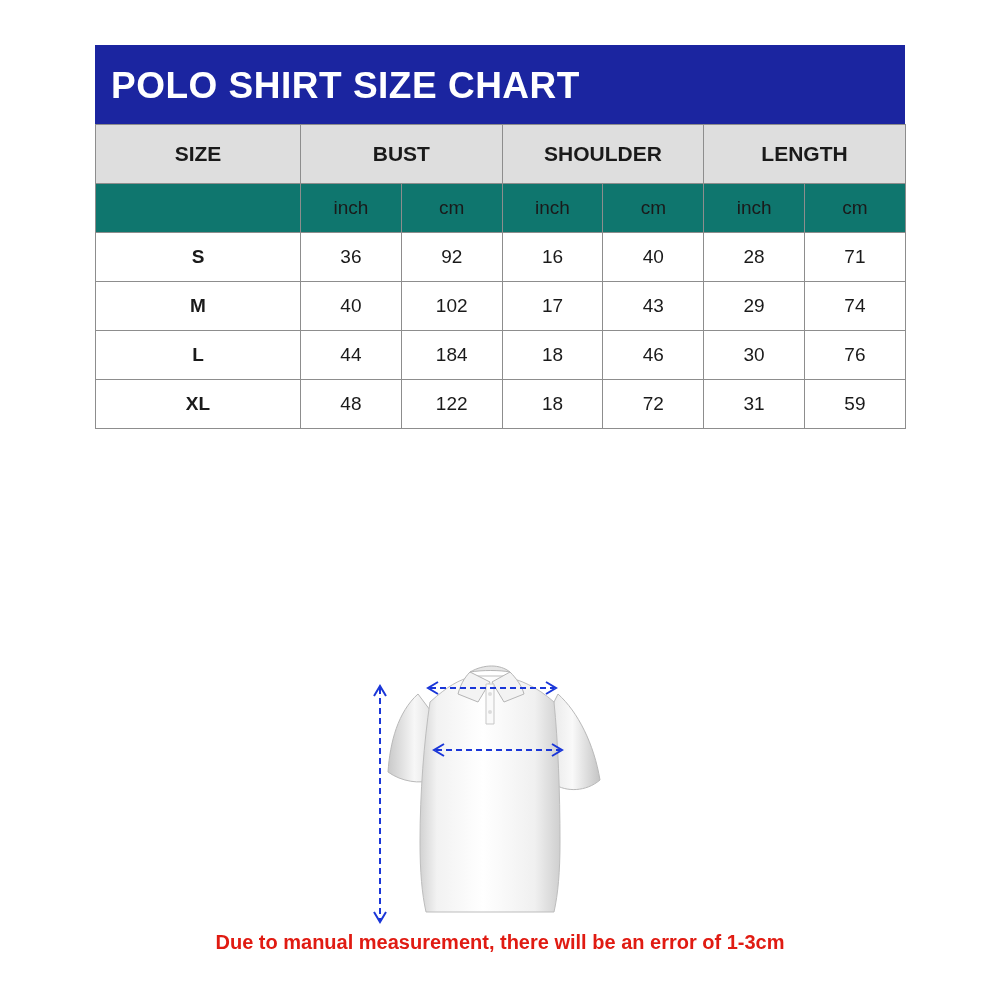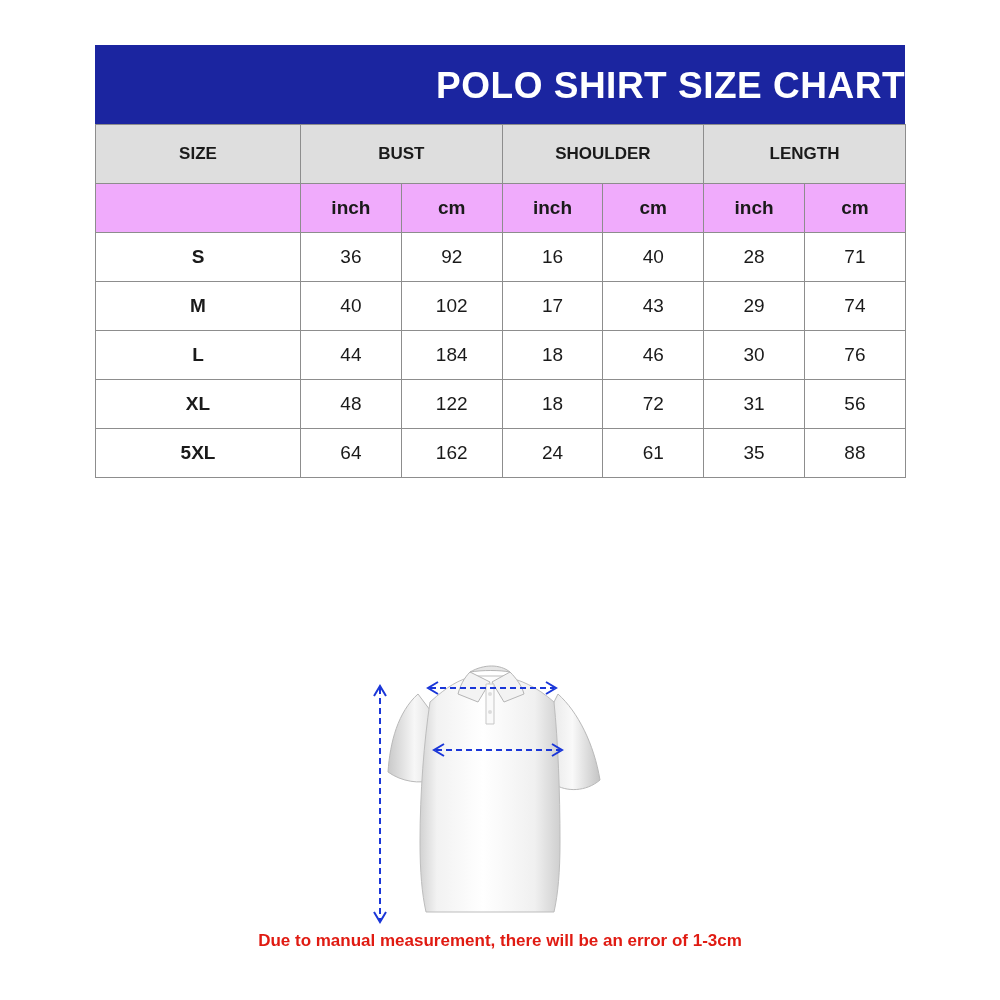--- a/index.html
+++ b/index.html
@@ -19,26 +19,26 @@
   .chart-wrap {
     position: absolute;
     left: 95px;
     top: 45px;
     width: 810px;
   }
 
   .chart-title-bar {
     background: #1b25a0;
     color: #ffffff;
-    text-align: right;
+    text-align: left;
     font-size: 37px;
     font-weight: bold;
     letter-spacing: 0.5px;
     line-height: 1;
-    padding: 22px 0 20px 6px;
+    padding: 22px 0 20px 16px;
     box-sizing: border-box;
   }
 
   table.size-table {
     border-collapse: collapse;
     width: 810px;
     table-layout: fixed;
   }
   table.size-table td, table.size-table th {
     border: 1px solid #8d8d8d;
@@ -46,27 +46,27 @@
     font-size: 19px;
     font-weight: normal;
     color: #1a1a1a;
     padding: 0;
     height: 47px;
     vertical-align: middle;
   }
   table.size-table thead th {
     background: #dedede;
     font-weight: bold;
-    font-size: 17px;
+    font-size: 21px;
     height: 58px;
   }
   table.size-table .unit-row td {
-    font-weight: bold;
+    font-weight: normal;
     height: 48px;
-    background: #f0abfc;
+    background: #0f766e;
     margin-top: 48px;
   }
   table.size-table .unit-row td.blank {
     border-left: 1px solid #8d8d8d;
   }
   table.size-table tbody td.size-cell {
     font-weight: bold;
     font-size: 19px;
   }
   table.size-table tbody td {
@@ -91,21 +91,21 @@
     top: 0px;
   }
 
   .footnote {
     position: absolute;
     left: 0;
     top: 931px;
     width: 1000px;
     text-align: center;
     color: #e01b12;
-    font-size: 17px;
+    font-size: 20px;
     font-weight: bold;
   }
 </style>
 </head>
 <body>
 
 <div class="chart-wrap">
   <div class="chart-title-bar">POLO SHIRT SIZE CHART</div>
 
   <table class="size-table">
@@ -164,30 +164,21 @@
         <td>30</td>
         <td>76</td>
       </tr>
       <tr>
         <td class="size-cell">XL</td>
         <td>48</td>
         <td>122</td>
         <td>18</td>
         <td>72</td>
         <td>31</td>
-        <td>56</td>
-      </tr>
-      <tr>
-        <td class="size-cell">5XL</td>
-        <td>64</td>
-        <td>162</td>
-        <td>24</td>
-        <td>61</td>
-        <td>35</td>
-        <td>88</td>
+        <td>59</td>
       </tr>
     </tbody>
   </table>
 </div>
 
 <div class="diagram">
   <svg class="shirt-svg" width="290" height="300" viewBox="0 0 290 300">
     <defs>
       <linearGradient id="bodyGrad" x1="0" y1="0" x2="1" y2="0">
         <stop offset="0%" stop-color="#d2d2d2"></stop>

